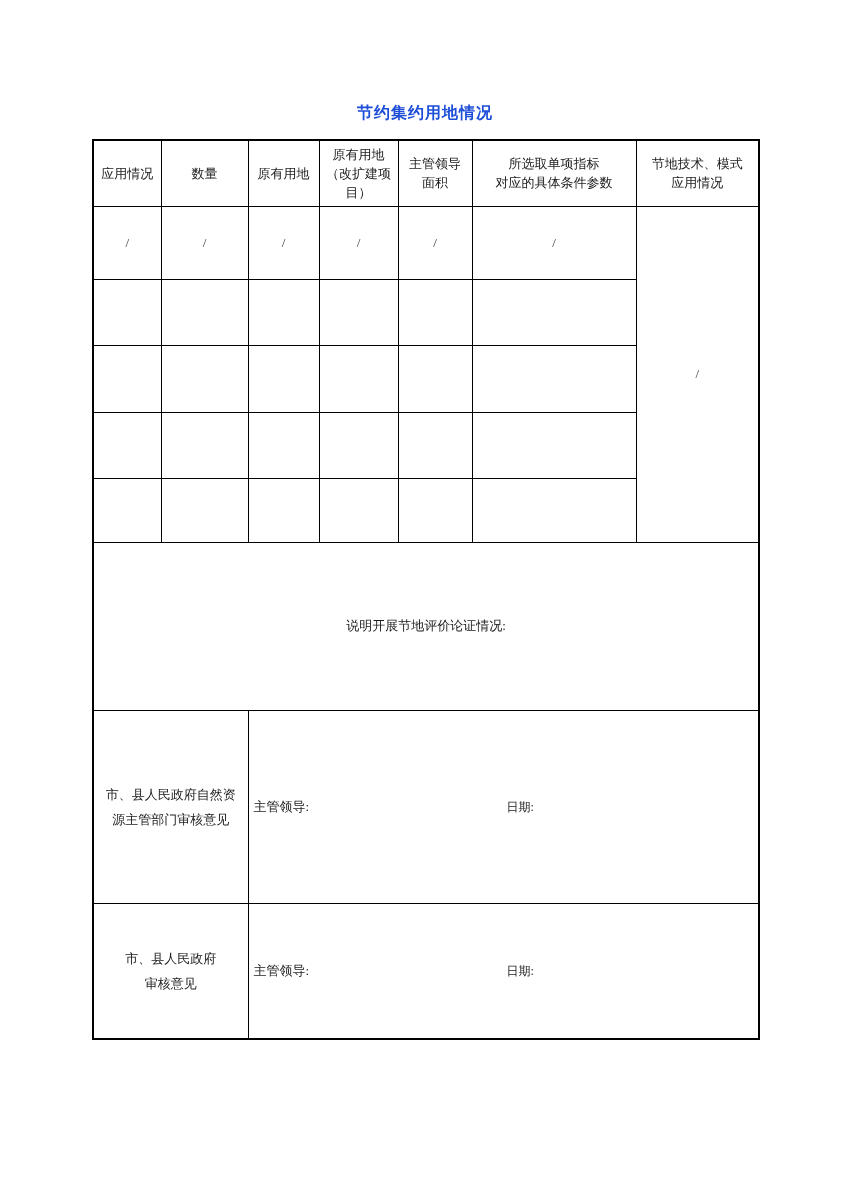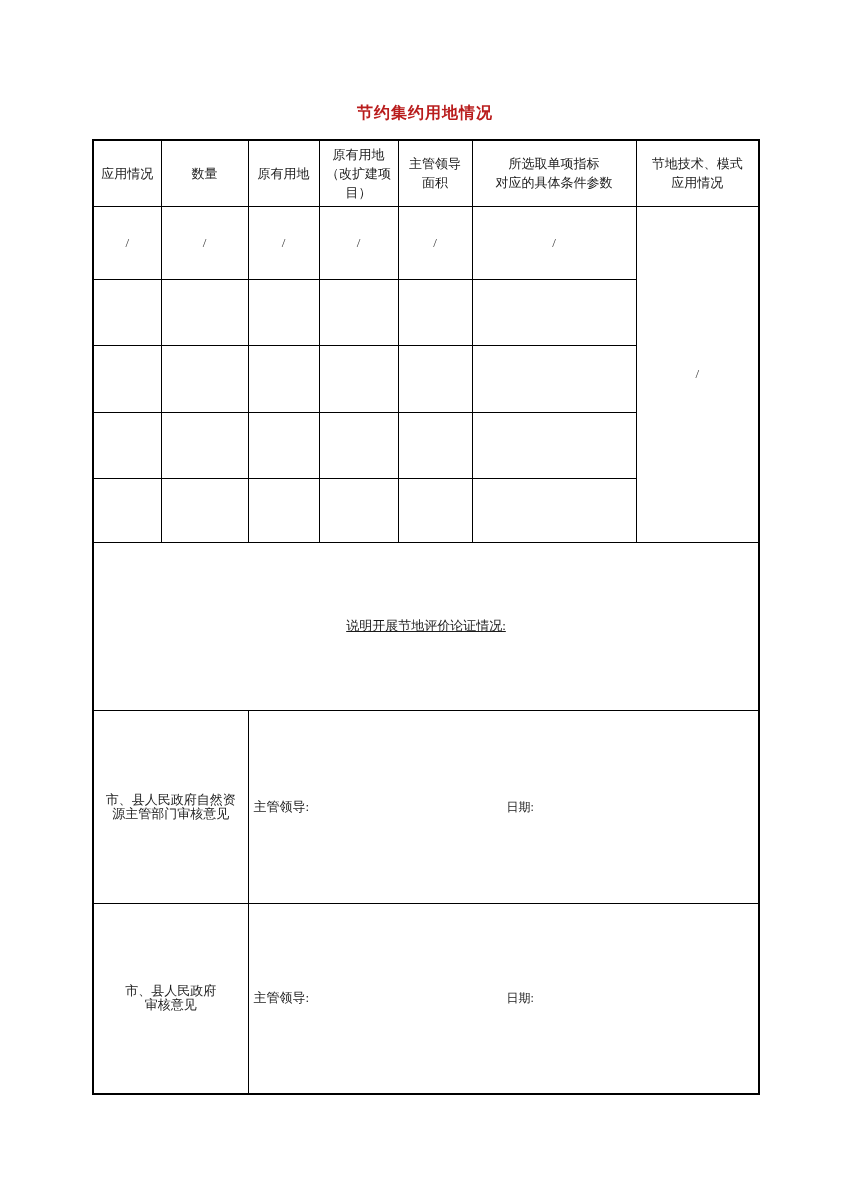--- a/index.html
+++ b/index.html
@@ -17,21 +17,21 @@
     top: 0;
     width: 666px;
   }
   .doc-title {
     margin-top: 103px;
     text-align: center;
     font-size: 16px;
     font-weight: bold;
     line-height: 20px;
     letter-spacing: 1px;
-    color: #b91c1c;
+    color: #1d4ed8;
   }
   table.form {
     margin-top: 16px;
     width: 666px;
     border-collapse: collapse;
     table-layout: fixed;
     border: 2px solid #000000;
   }
   table.form th, table.form td {
     border: 1px solid #000000;
@@ -47,26 +47,25 @@
     padding: 2px 1px;
   }
   td.slash-cell { font-size: 14px; color: #333; }
   td.merged-cell { font-size: 14px; color: #333; }
   td.note-cell {
     text-align: left;
     vertical-align: top;
     padding: 12px 4px;
     font-size: 13.5px;
     line-height: 18px;
-    text-decoration: underline;
   }
   td.label-cell {
     white-space: pre-line;
     font-size: 13.5px;
-    line-height: 14px;
+    line-height: 25px;
     padding: 0 5px;
   }
   td.sign-cell {
     position: relative;
     vertical-align: bottom;
   }
   .sign-line {
     position: relative;
     height: 20px;
     width: 100%;
@@ -172,21 +171,21 @@
       <td class="label-cell" colspan="2">市、县人民政府自然资
 源主管部门审核意见</td>
       <td class="sign-cell" colspan="5">
         <div class="sign-line">
           <span class="leader">主管领导:</span>
           <span class="date">日期:</span>
         </div>
       </td>
     </tr>
 
-    <tr style="height:191px">
+    <tr style="height:136px">
       <td class="label-cell" colspan="2">市、县人民政府
 审核意见</td>
       <td class="sign-cell" colspan="5">
         <div class="sign-line">
           <span class="leader">主管领导:</span>
           <span class="date">日期:</span>
         </div>
       </td>
     </tr>
 

